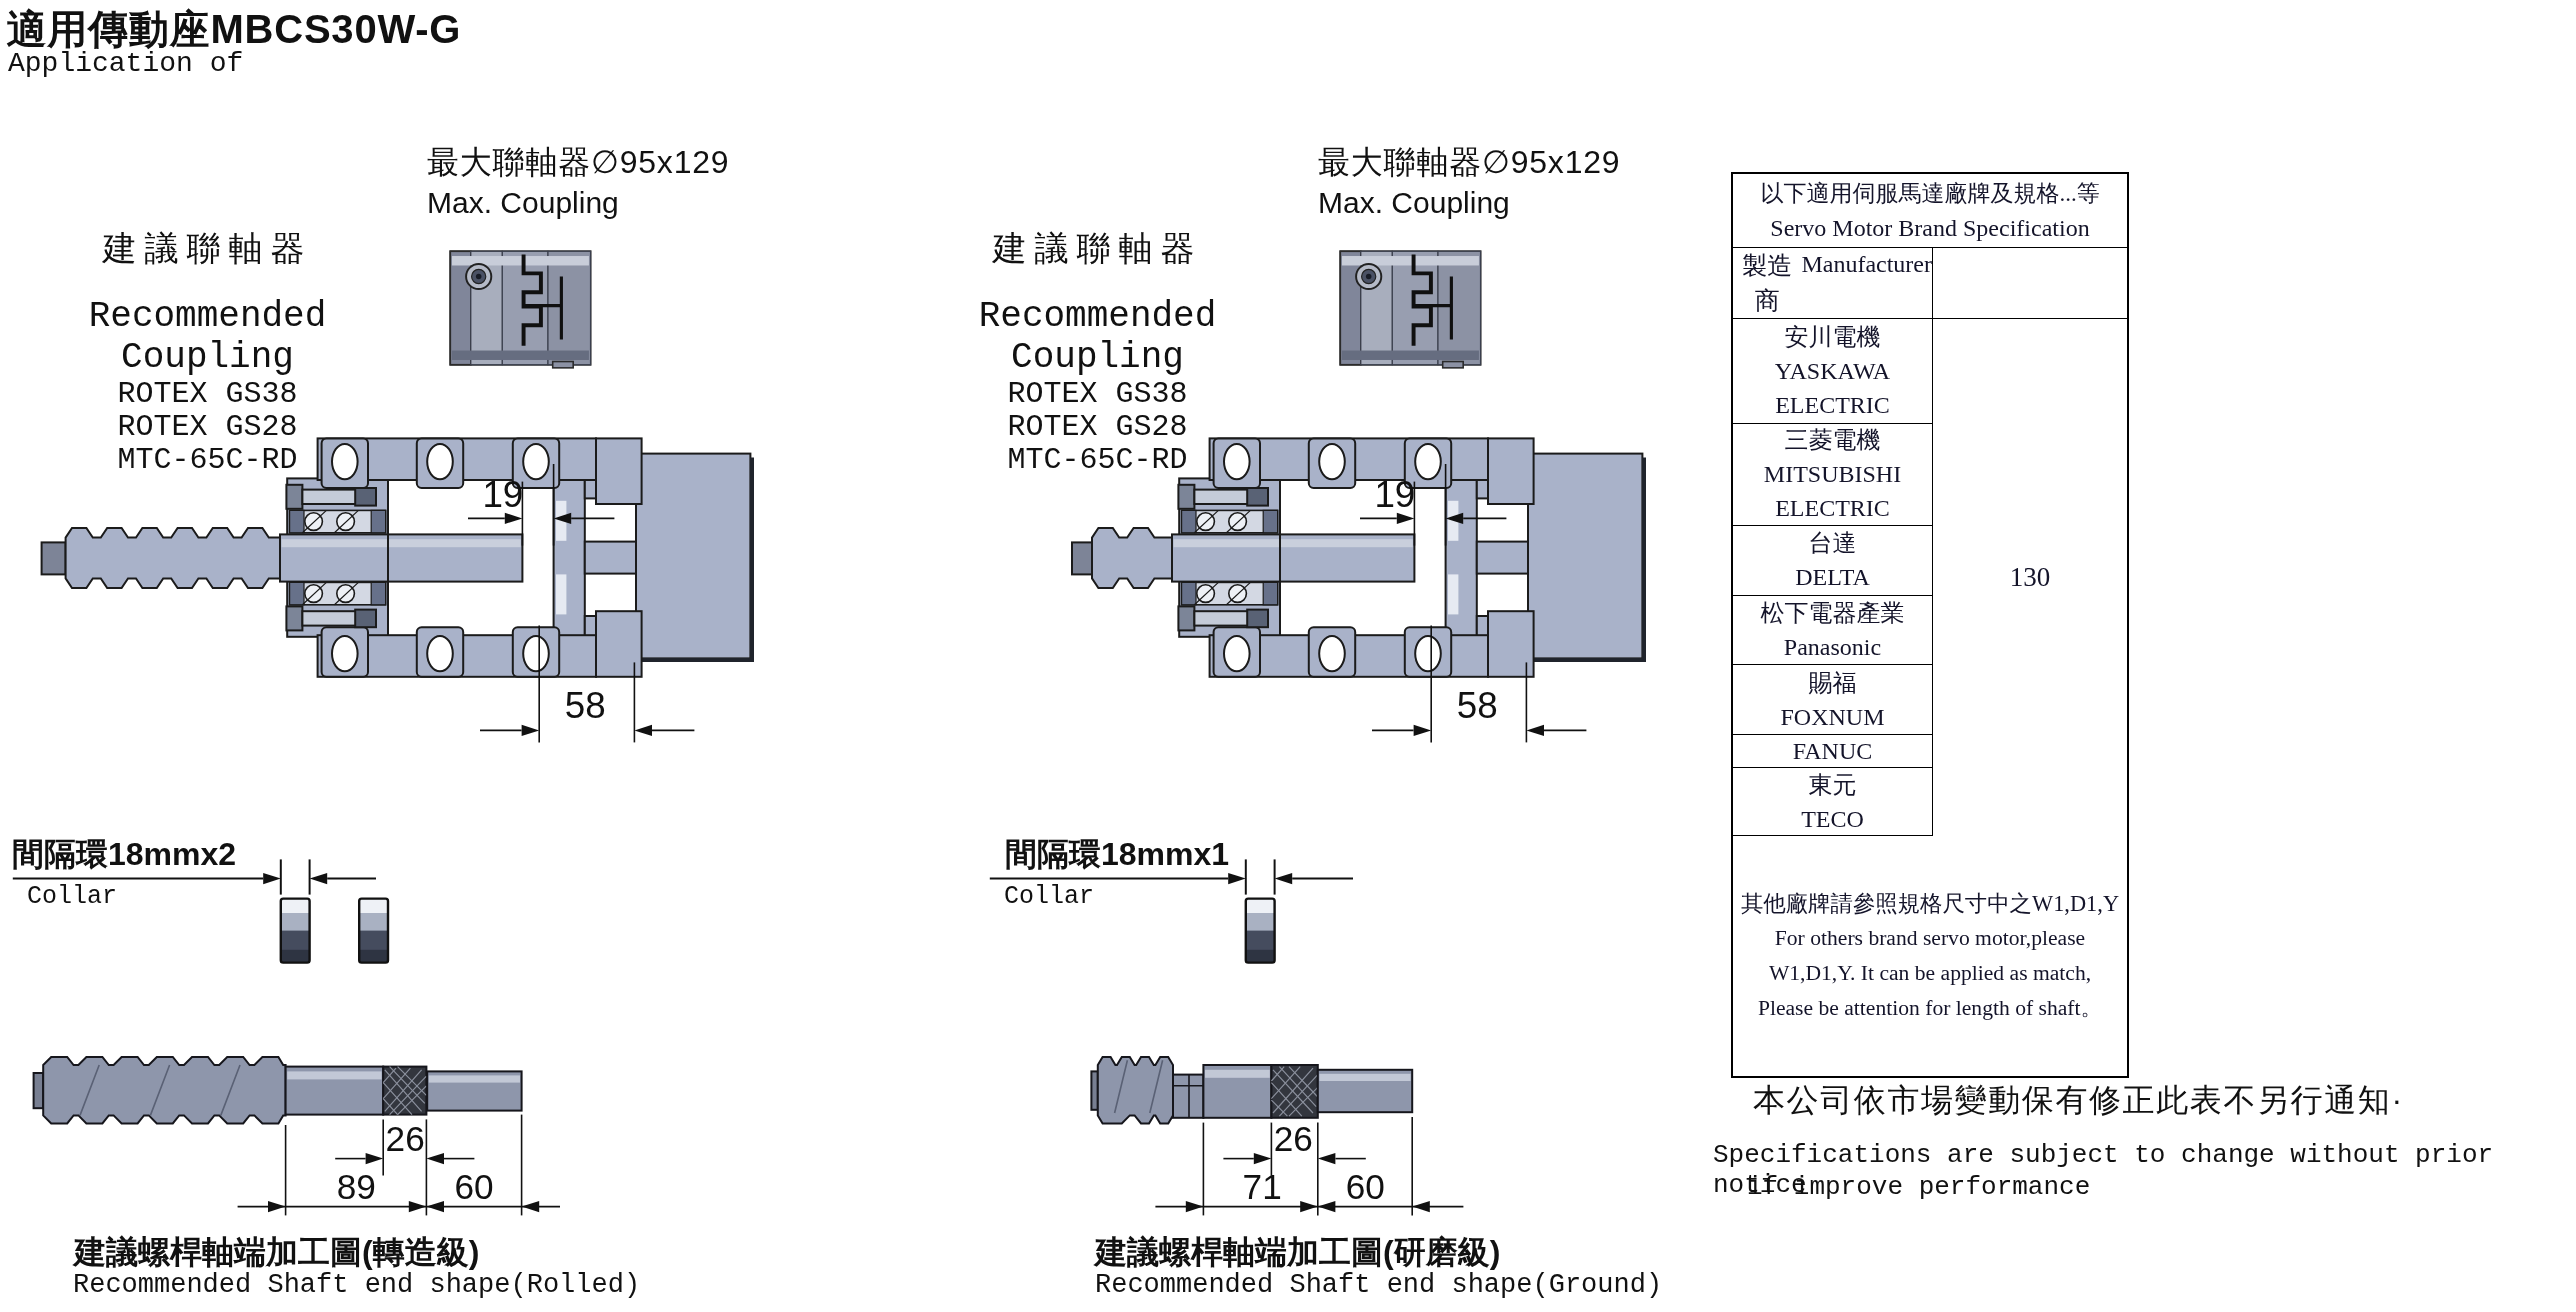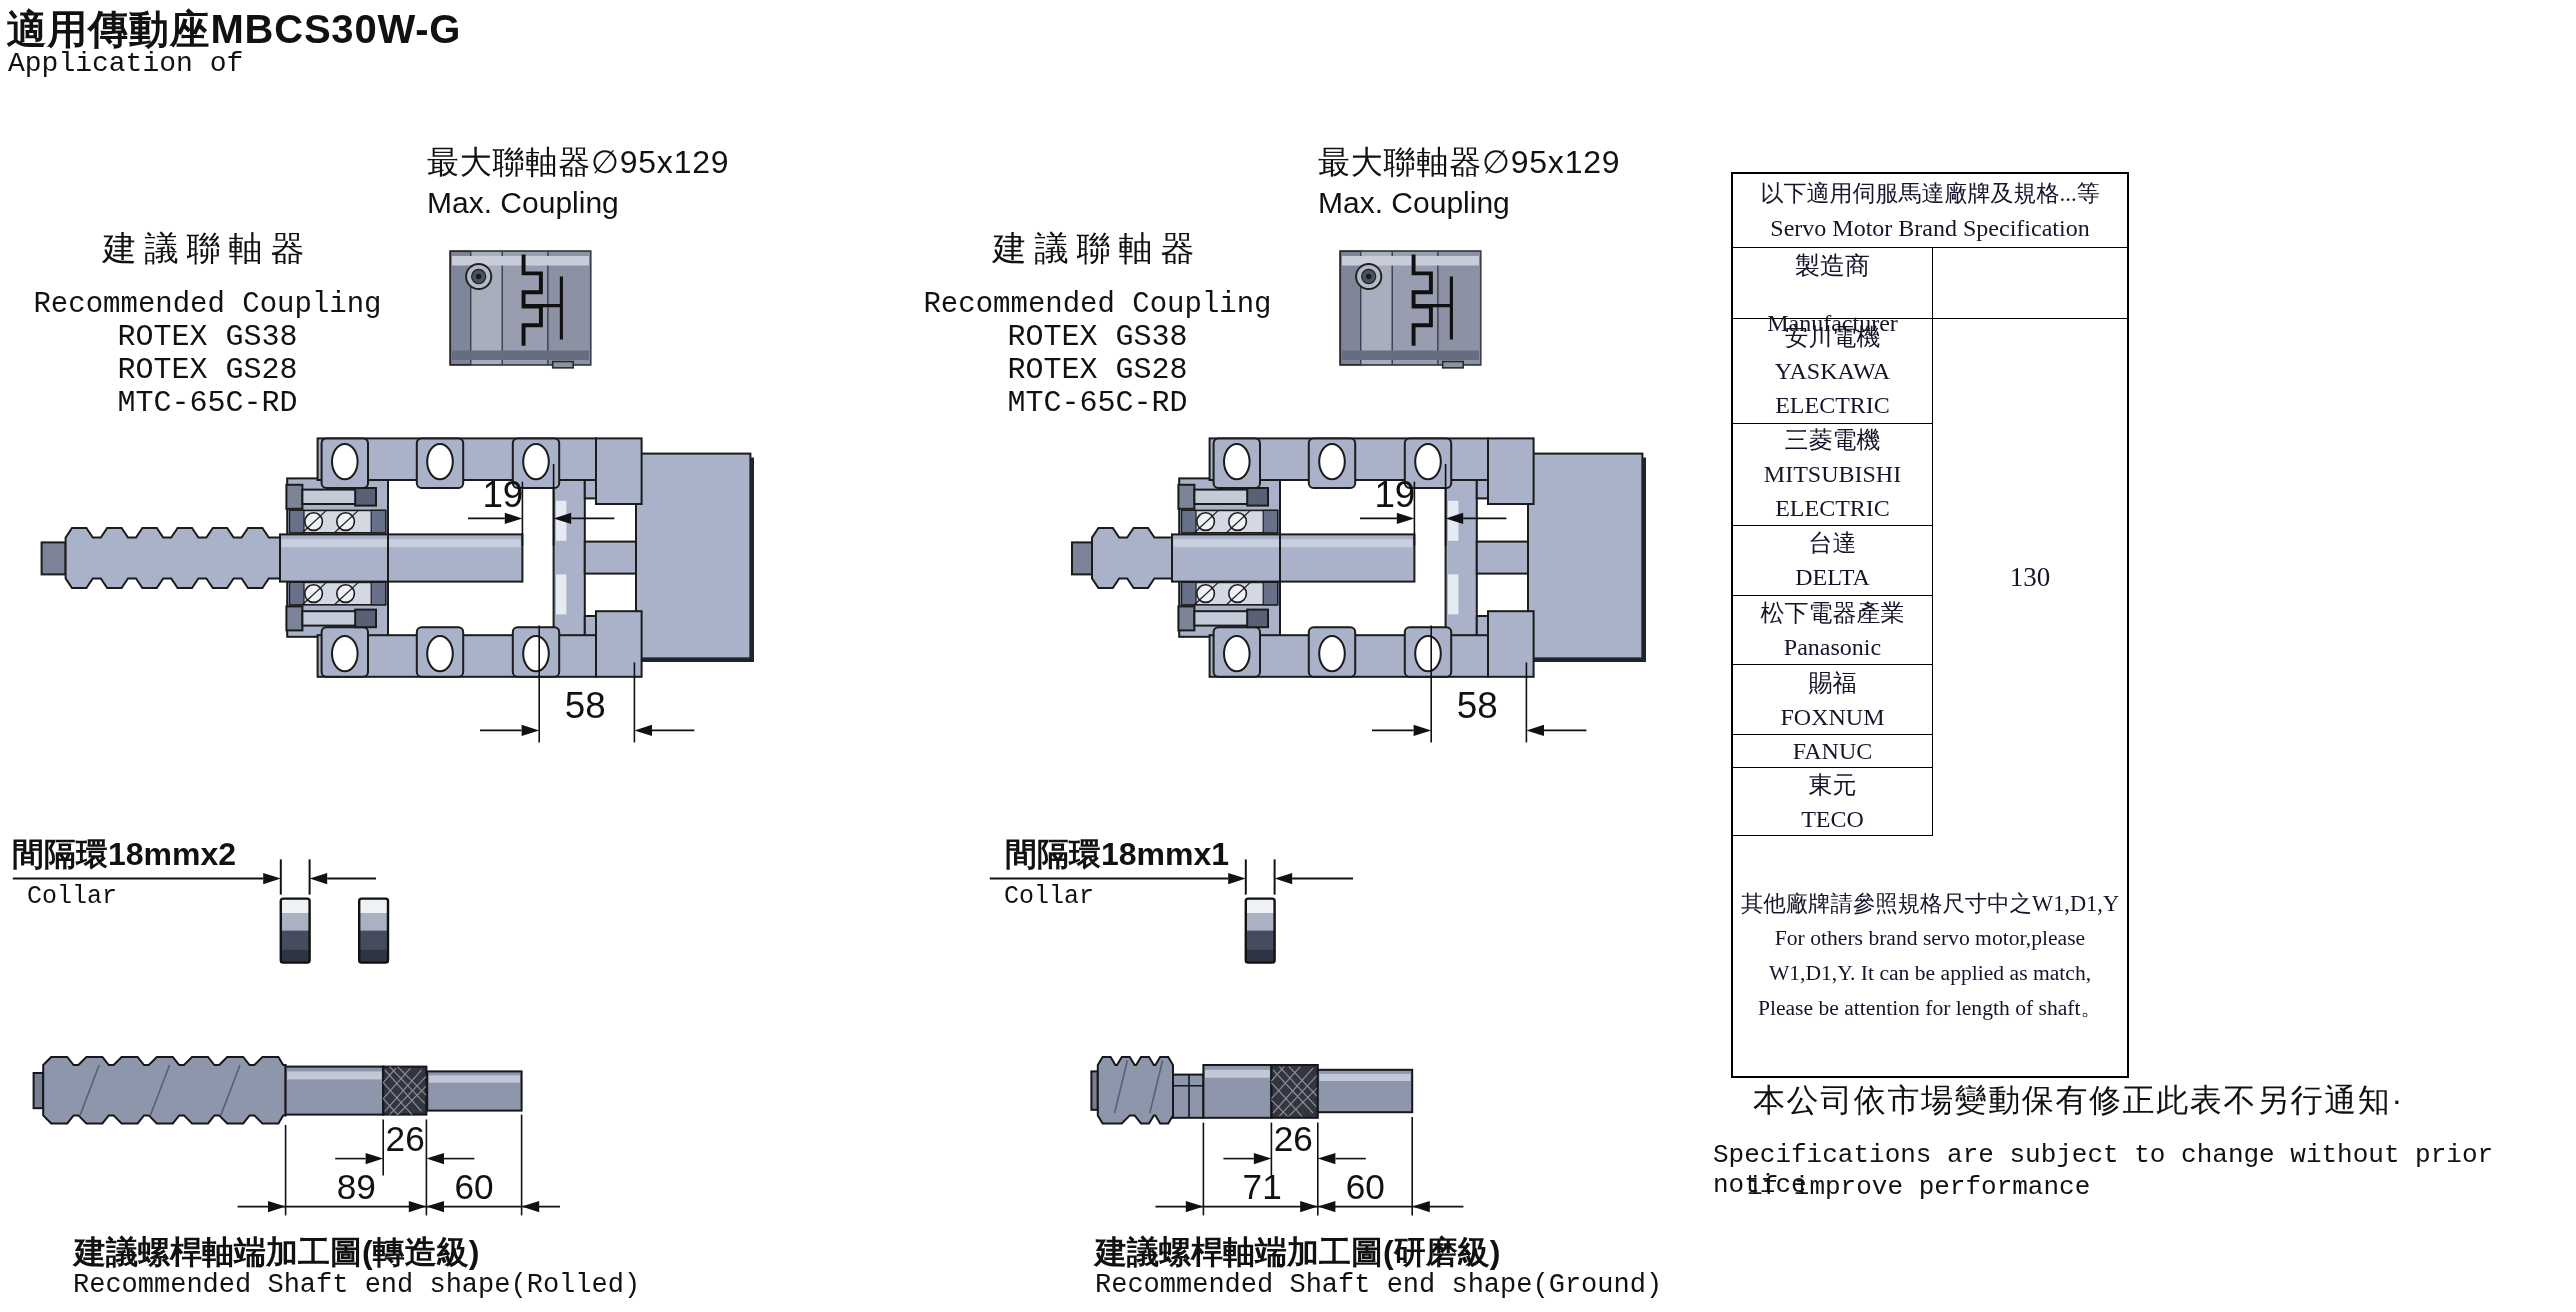--- a/index.html
+++ b/index.html
@@ -8,37 +8,37 @@
   .abs{position:absolute;}
   .mono{font-family:"Liberation Mono",monospace;}
   .sans{font-family:"Liberation Sans",sans-serif;}
   .page-title{left:6.4px;top:1.6px;font-size:40px;font-weight:bold;letter-spacing:0.8px;}
   .page-subtitle{left:8px;top:48px;font-size:28px;}
   .maxcpl{width:384px;}
   .maxcpl .l1{font-size:32px;font-weight:500;letter-spacing:0.8px;}
   .maxcpl .l2{font-size:30px;font-weight:500;margin-top:1px;}
   .recblock{width:357px;text-align:center;}
   .recblock .h{font-size:34px;font-weight:500;letter-spacing:8px;}
-  .recblock .e{font-size:29px;margin-top:16px;}
+  .recblock .e{font-size:36px;margin-top:24px;}
   .recblock .m{font-size:30px;line-height:33px;}
   .collar-label{font-size:32px;font-weight:600;}
   .collar-sub{font-size:25px;}
   .cap-cjk{font-size:32px;font-weight:600;}
   .cap-en{font-size:27px;}
   .notice-cjk{font-size:32px;font-weight:500;letter-spacing:1.6px;}
   .notice-en{font-size:26px;}
   
   .spec-table{left:1731px;top:172px;width:398px;height:906px;border:2.4px solid #000;
     box-sizing:border-box;display:flex;flex-direction:column;text-align:center;
     font-family:"Liberation Serif",serif;color:#14142a;}
   .t-title{height:74px;border-bottom:1.6px solid #000;display:flex;flex-direction:column;justify-content:center;box-sizing:border-box;}
   .t-title .l1{font-size:23px;line-height:35px;}
   .t-title .l2{font-size:24px;line-height:34px;}
   .t-head{height:71px;display:flex;border-bottom:1.6px solid #000;box-sizing:border-box;}
-  .t-head>div{display:flex;flex-direction:column;justify-content:flex-start;box-sizing:border-box;gap:24px;}
+  .t-head>div{display:flex;flex-direction:row;justify-content:flex-start;box-sizing:border-box;}
   .t-c1{width:200px;border-right:1.6px solid #000;}
   .t-c2{flex:1;}
   .t-head .cjk{font-size:25px;line-height:35px;}
   .t-head .en{font-size:24px;line-height:32px;}
   .t-body{display:flex;height:517px;box-sizing:border-box;}
   .t-mfr{width:200px;border-right:1.6px solid #000;box-sizing:border-box;display:flex;flex-direction:column;}
   .t-cell{border-bottom:1.6px solid #000;box-sizing:border-box;display:flex;flex-direction:column;justify-content:center;font-size:24px;line-height:34px;}
   .t-flange{flex:1;display:flex;align-items:center;justify-content:center;font-size:27px;}
   .t-note{flex:1;display:flex;flex-direction:column;justify-content:center;font-size:21.6px;line-height:35px;}
   .t-note .cjk{font-size:22.4px;}

